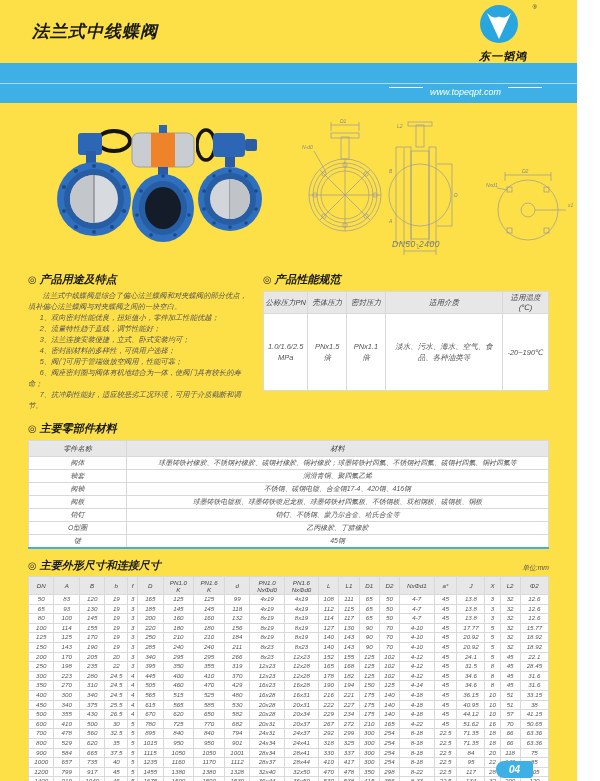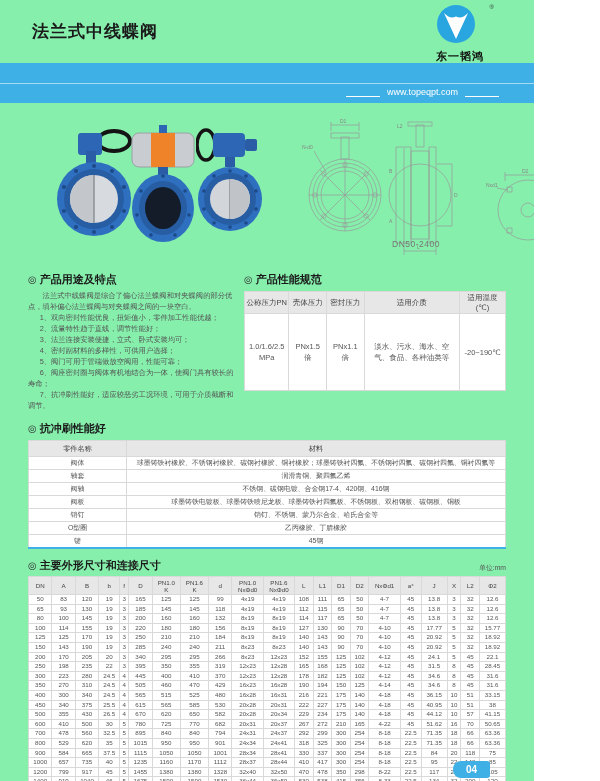--- a/index.html
+++ b/index.html
@@ -1,27 +1,27 @@
 <!DOCTYPE html>
 <html><head>
 <meta charset="utf-8">
 <style>
   html,body{margin:0;padding:0;background:#fff;}
-  .page{position:relative;width:534px;height:781px;background:#86efac;overflow:hidden;
-        font-family:"Liberation Sans","DejaVu Sans",sans-serif;color:#333;}
+  .page{position:relative;width:577px;height:781px;background:#fde047;overflow:hidden;
+        font-family:"Liberation Sans","DejaVu Sans",sans-serif;color:#333;font-style:italic;}
   
   .header{position:relative;height:63px;}
   .page-title{position:absolute;left:32px;top:20px;font-size:17px;font-weight:bold;color:#1a1a1a;letter-spacing:1px;}
   .logo{position:absolute;right:38px;top:4px;width:60px;text-align:left;}
   .logo .reg{position:absolute;right:2px;top:0;font-size:6px;color:#333;}
   .logo-text{font-size:11px;font-weight:bold;color:#111;margin-top:1px;letter-spacing:1px;}
   
   .banner{position:relative;height:40px;background:#3fb0e5;}
   .banner .divider{position:absolute;left:0;top:20px;width:100%;height:1px;background:rgba(255,255,255,.55);}
-  .banner .url-wrap{position:absolute;right:28px;top:24px;display:flex;align-items:flex-end;color:#fff;font-size:9px;}
+  .banner .url-wrap{position:absolute;right:28px;top:24px;display:flex;align-items:flex-start;color:#fff;font-size:9px;}
   .banner .rule{width:34px;height:1px;background:#fff;margin:0 7px;}
   
   .strip{position:relative;height:165px;}
   .strip svg{position:absolute;}
   .drawing-caption{position:absolute;left:392px;top:136px;font-size:8.5px;color:#777;letter-spacing:.5px;}
   
   .section-title{display:flex;align-items:center;font-size:11px;font-weight:bold;color:#1a1a1a;}
   .section-title .bullet{font-size:10px;margin-right:3px;color:#333;font-weight:normal;}
   .cols{display:flex;padding:0 28px;margin-top:4px;}
   .col-left{width:235px;margin-right:10px;}
@@ -271,21 +271,21 @@
               <td>-20~190℃</td>
             </tr>
           </tbody>
       </table>
     </div>
   </div>
 
   <div class="materials">
     <div class="section-title">
       <span class="bullet">◎</span>
-      <span>抗冲刷性能好</span>
+      <span>主要零部件材料</span>
     </div>
     <table class="mat-table">
       <thead>
           <tr>
             <th>零件名称</th>
             <th>材料</th>
           </tr>
         </thead>
       <tbody>
           <tr>

